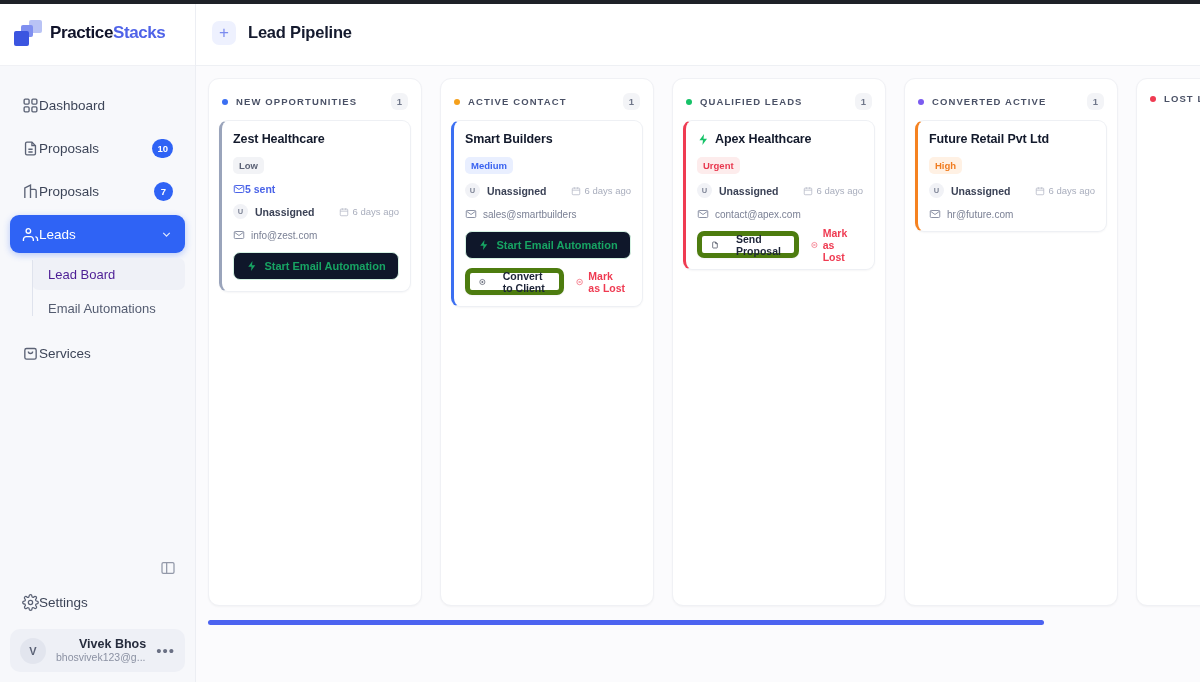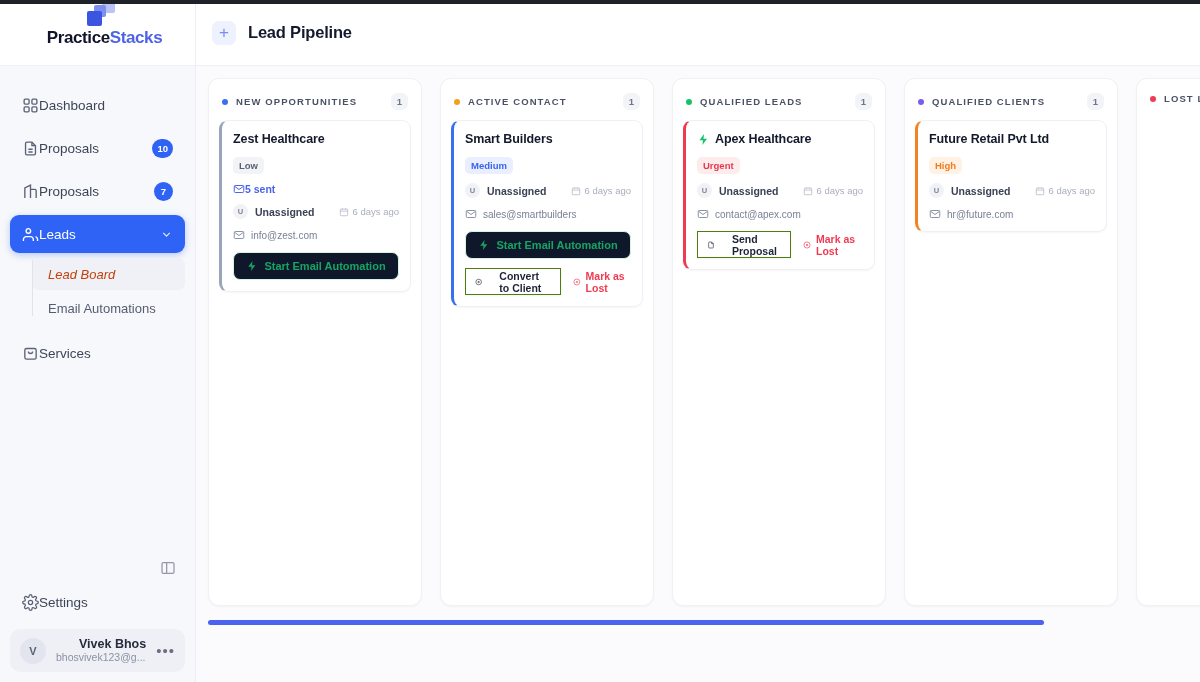--- a/index.html
+++ b/index.html
@@ -16,21 +16,20 @@
     width: 196px; height: 682px; flex: 0 0 196px;
     background: #f7f8fb;
     border-right: 1px solid #eceef3;
     display: flex; flex-direction: column;
     position: relative;
   }
   .logo-wrap {
     height: 66px; background: #ffffff;
     display: flex; align-items: center; padding-left: 14px;
     border-bottom: 1px solid #f0f1f5;
-    flex-direction: column;
   }
   .logo-mark { position: relative; width: 28px; height: 26px; margin-right: 8px; flex:0 0 28px;}
   .logo-sq1 { position:absolute; width:13px; height:13px; background:#b9c3f5; right:0; top:0; border-radius:2px;}
   .logo-sq2 { position:absolute; width:12px; height:12px; background:#7f8ff0; left:7px; top:5px; border-radius:2px;}
   .logo-sq3 { position:absolute; width:15px; height:15px; background:#3b55e0; left:0; top:11px; border-radius:2px;}
   .logo-text { font-size: 17px; font-weight: 700; letter-spacing: -0.4px; }
   .logo-text .a { color: #10132a; }
   .logo-text .b { color: #4f63e8; }
 
   .nav { padding: 20px 10px 0 10px; flex: 1 1 auto; }
@@ -56,21 +55,21 @@
   .sub-wrap { position: relative; margin: 2px 0 10px 0; padding-left: 22px; }
   .sub-wrap:before {
     content:""; position:absolute; left: 22px; top: 2px; bottom: 8px;
     width: 1px; background: #dfe3ed;
   }
   .sub-item {
     height: 32px; display: flex; align-items: center;
     padding-left: 16px; font-size: 13px; color: #545c70;
     border-radius: 7px; cursor: pointer; margin-bottom: 2px;
   }
-  .sub-item.sel { color: #c2410c; background: #eff1f7; font-weight: 500; font-style: italic; }
+  .sub-item.sel { color: #4c1d95; background: #eff1f7; font-weight: 500; }
 
   .panel-toggle {
     position: absolute; left: 158px; top: 558px;
     width: 20px; height: 20px; cursor: pointer;
     display:flex; align-items:center; justify-content:center;
   }
   .sidebar-bottom { padding: 0 10px 0 10px; }
   .user-card {
     display:flex; align-items:center; gap: 10px;
     background:#eef0f6; border-radius: 10px;
@@ -148,21 +147,21 @@
   .mail-row svg { flex:0 0 12px; }
 
   .btn-auto {
     width: 100%; height: 28px; border-radius: 7px;
     background:#0f172a; color:#17a463; border: 1px solid #d5f2e3;
     display:flex; align-items:center; justify-content:center; gap:6px;
     font-size: 11px; font-weight: 700; cursor:pointer;
   }
   .btn-row { display:flex; align-items:center; gap: 8px; margin-top: 9px; }
   .btn-ghost {
-    height: 27px; border-radius: 0; background:#fff; border:1px solid #4d7c0f;
+    height: 27px; border-radius: 7px; background:#fff; border:5px solid #4d7c0f;
     display:flex; align-items:center; gap:17px; padding: 0 9px;
     font-size: 10.5px; font-weight: 700; color:#1d2438; cursor:pointer;
     box-shadow: 0 1px 2px rgba(16,24,40,.05);
   }
   .btn-lost {
     height: 27px; display:flex; align-items:center; gap:5px; padding: 0 4px;
     font-size: 10.5px; font-weight: 700; color:#ef3b52; cursor:pointer; background:none; border:none;
   }
 
   .hscroll-track {
@@ -452,21 +451,21 @@
                   <span>Mark as Lost</span>
                 </div>
               </div>
             </div>
           </div>
         </div>
 
         <div class="column">
           <div class="col-head">
             <span class="dot" style="background:#7b5bf0"></span>
-            <span class="col-title">QUALIFIED CLIENTS</span>
+            <span class="col-title">CONVERTED ACTIVE</span>
             <span class="col-count">1</span>
           </div>
           <div class="col-body">
             <div class="lead-card" style="border-left-color:#f58220">
               <div class="lead-title">Future Retail Pvt Ltd</div>
               <div class="pri high">High</div>
               <div class="meta-row">
                 <span class="mini-av">U</span>
                 <span class="meta-name">Unassigned</span>
                 <span class="meta-date">

